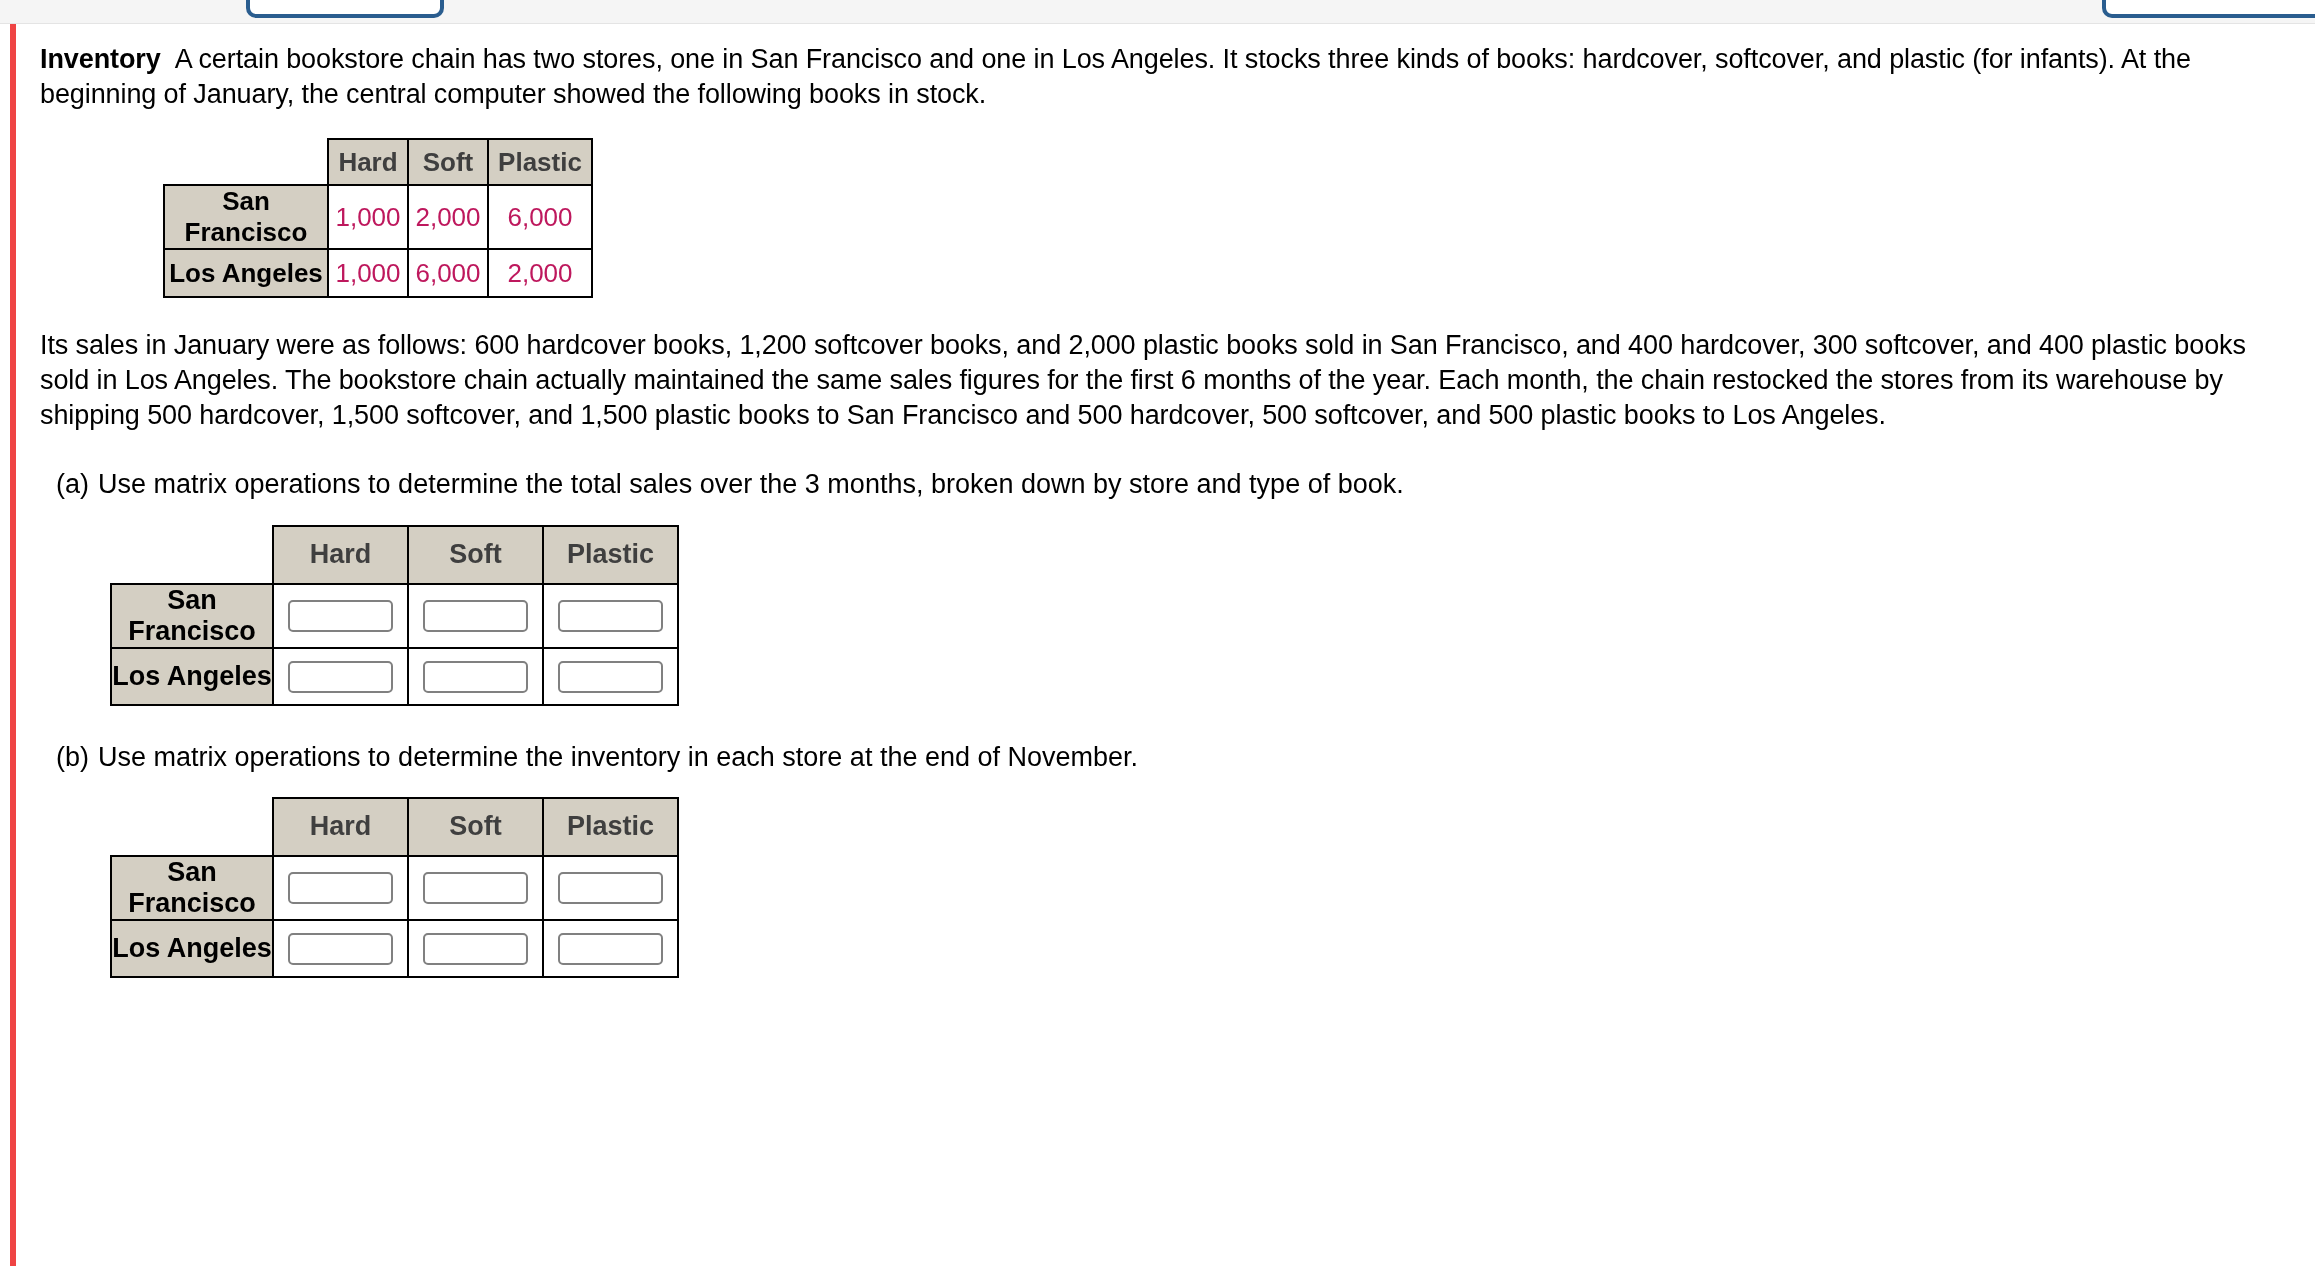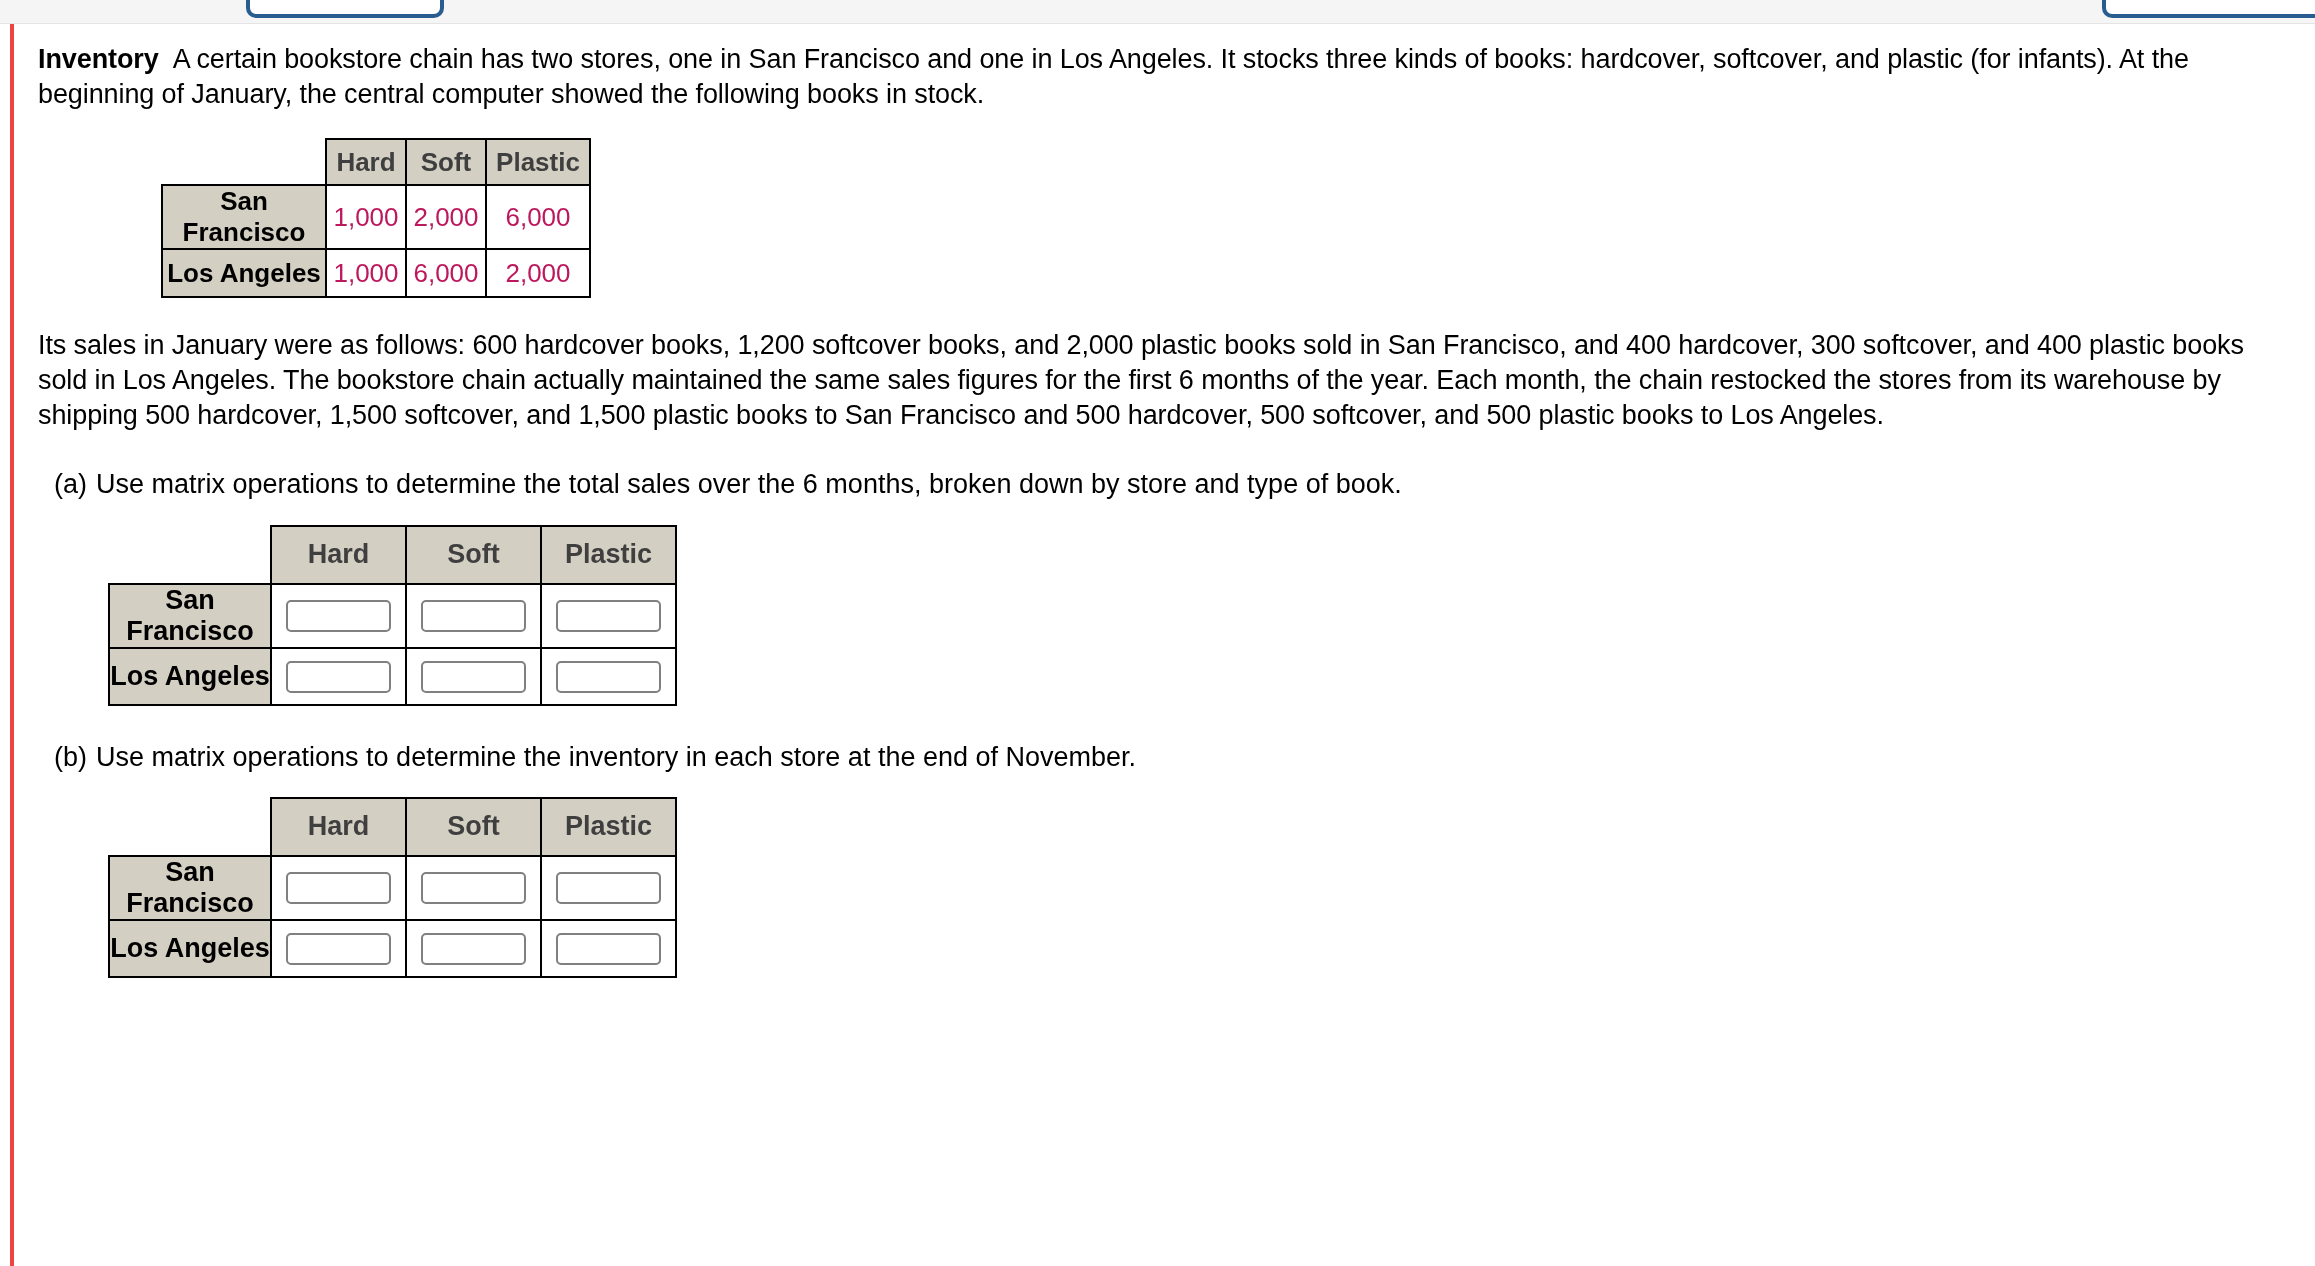--- a/index.html
+++ b/index.html
@@ -37,21 +37,21 @@
   .partial-btn.left  { left: 246px;  width: 198px; }
   .partial-btn.right { left: 2102px; width: 260px; }
 
   
   .content {
     position: absolute;
     left: 10px;
     top: 24px;
     width: 2305px;
     height: 1242px;
-    border-left: 4px solid #ef4444;
+    border-left: 6px solid #ef4444;
     padding: 18px 22px 0 24px;
     background: #ffffff;
   }
 
   p.para {
     margin: 0;
     font-size: 27px;
     line-height: 1.30;
     color: #000000;
     letter-spacing: -0.1px;
@@ -176,21 +176,21 @@
     </table>
 
     <div class="spacer-c"></div>
 
     <p class="para">Its sales in January were as follows: 600 hardcover books, 1,200 softcover books, and 2,000 plastic books sold in San Francisco, and 400 hardcover, 300 softcover, and 400 plastic books sold in Los Angeles. The bookstore chain actually maintained the same sales figures for the first 6 months of the year. Each month, the chain restocked the stores from its warehouse by shipping 500 hardcover, 1,500 softcover, and 1,500 plastic books to San Francisco and 500 hardcover, 500 softcover, and 500 plastic books to Los Angeles.</p>
 
     <div class="spacer-d"></div>
 
     <div class="qline">
       <span class="qlabel">(a)</span>
-      <span class="qtext">Use matrix operations to determine the total sales over the 6 months, broken down by store and type of book.</span>
+      <span class="qtext">Use matrix operations to determine the total sales over the 3 months, broken down by store and type of book.</span>
     </div>
 
     <div class="spacer-a"></div>
 
     <table class="matrix answer-table" id="part-a-table">
       <thead>
         <tr>
           <th class="corner"></th>
           <th>Hard</th>
           <th>Soft</th>

